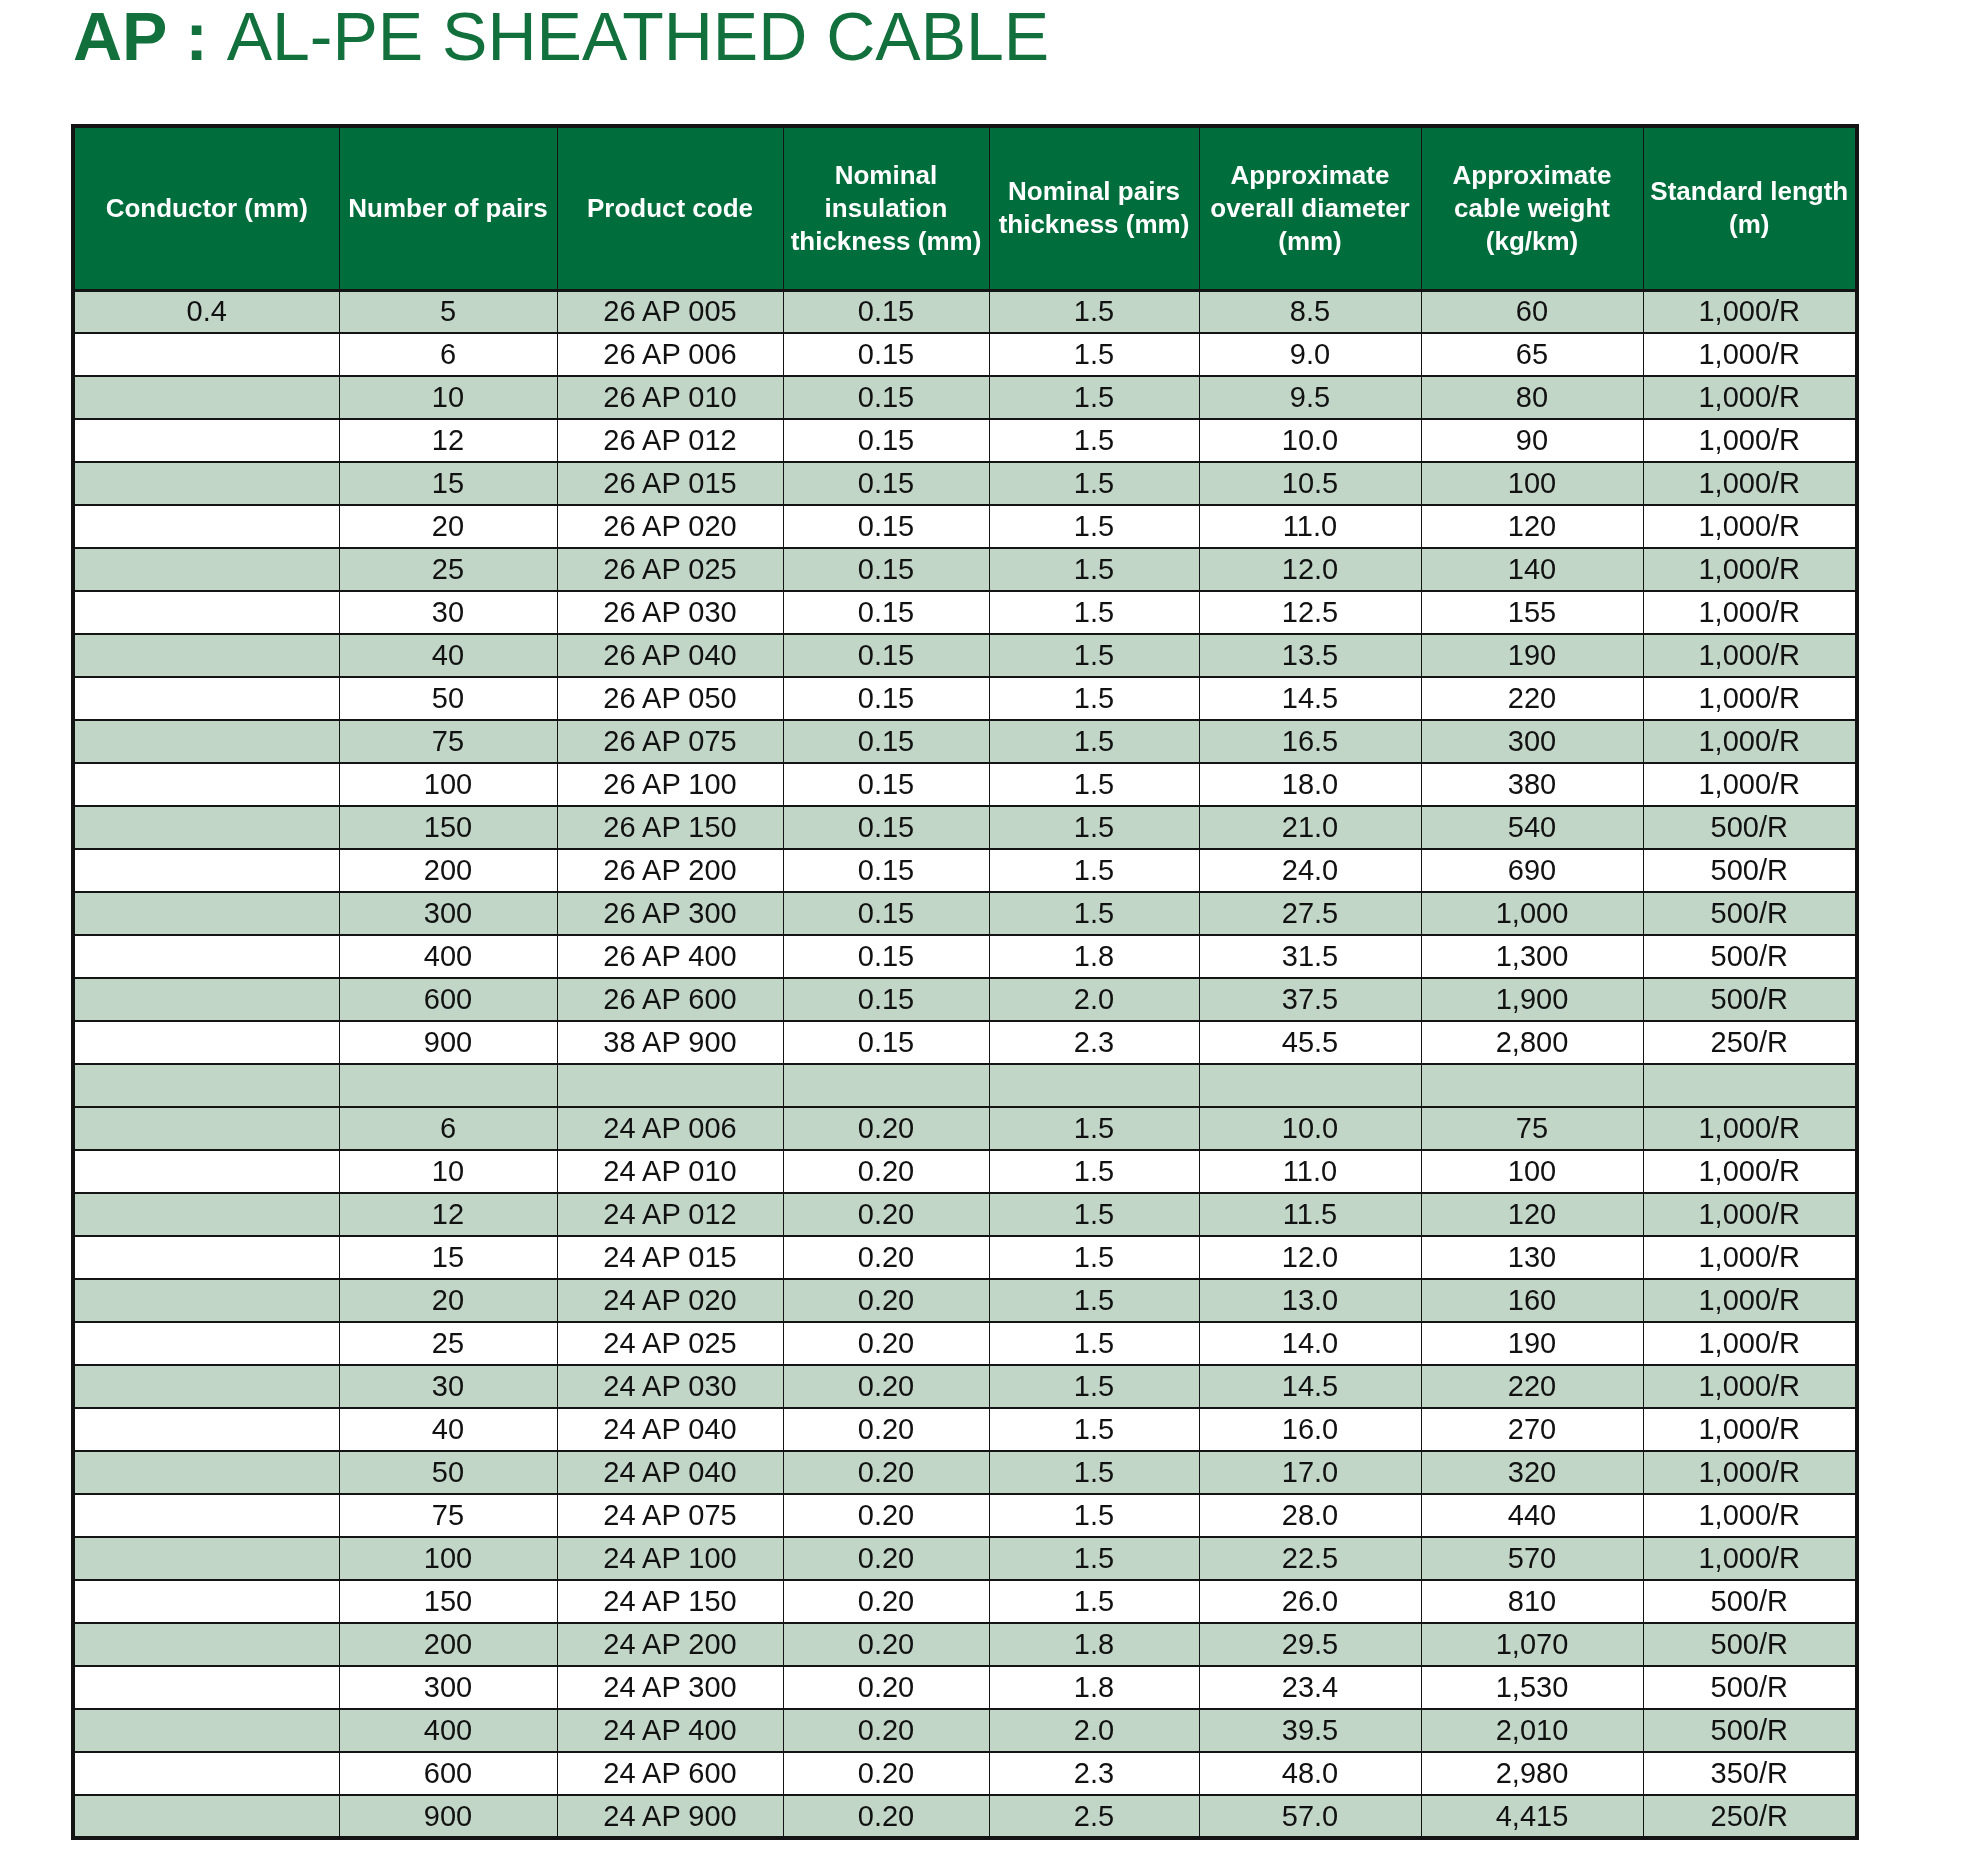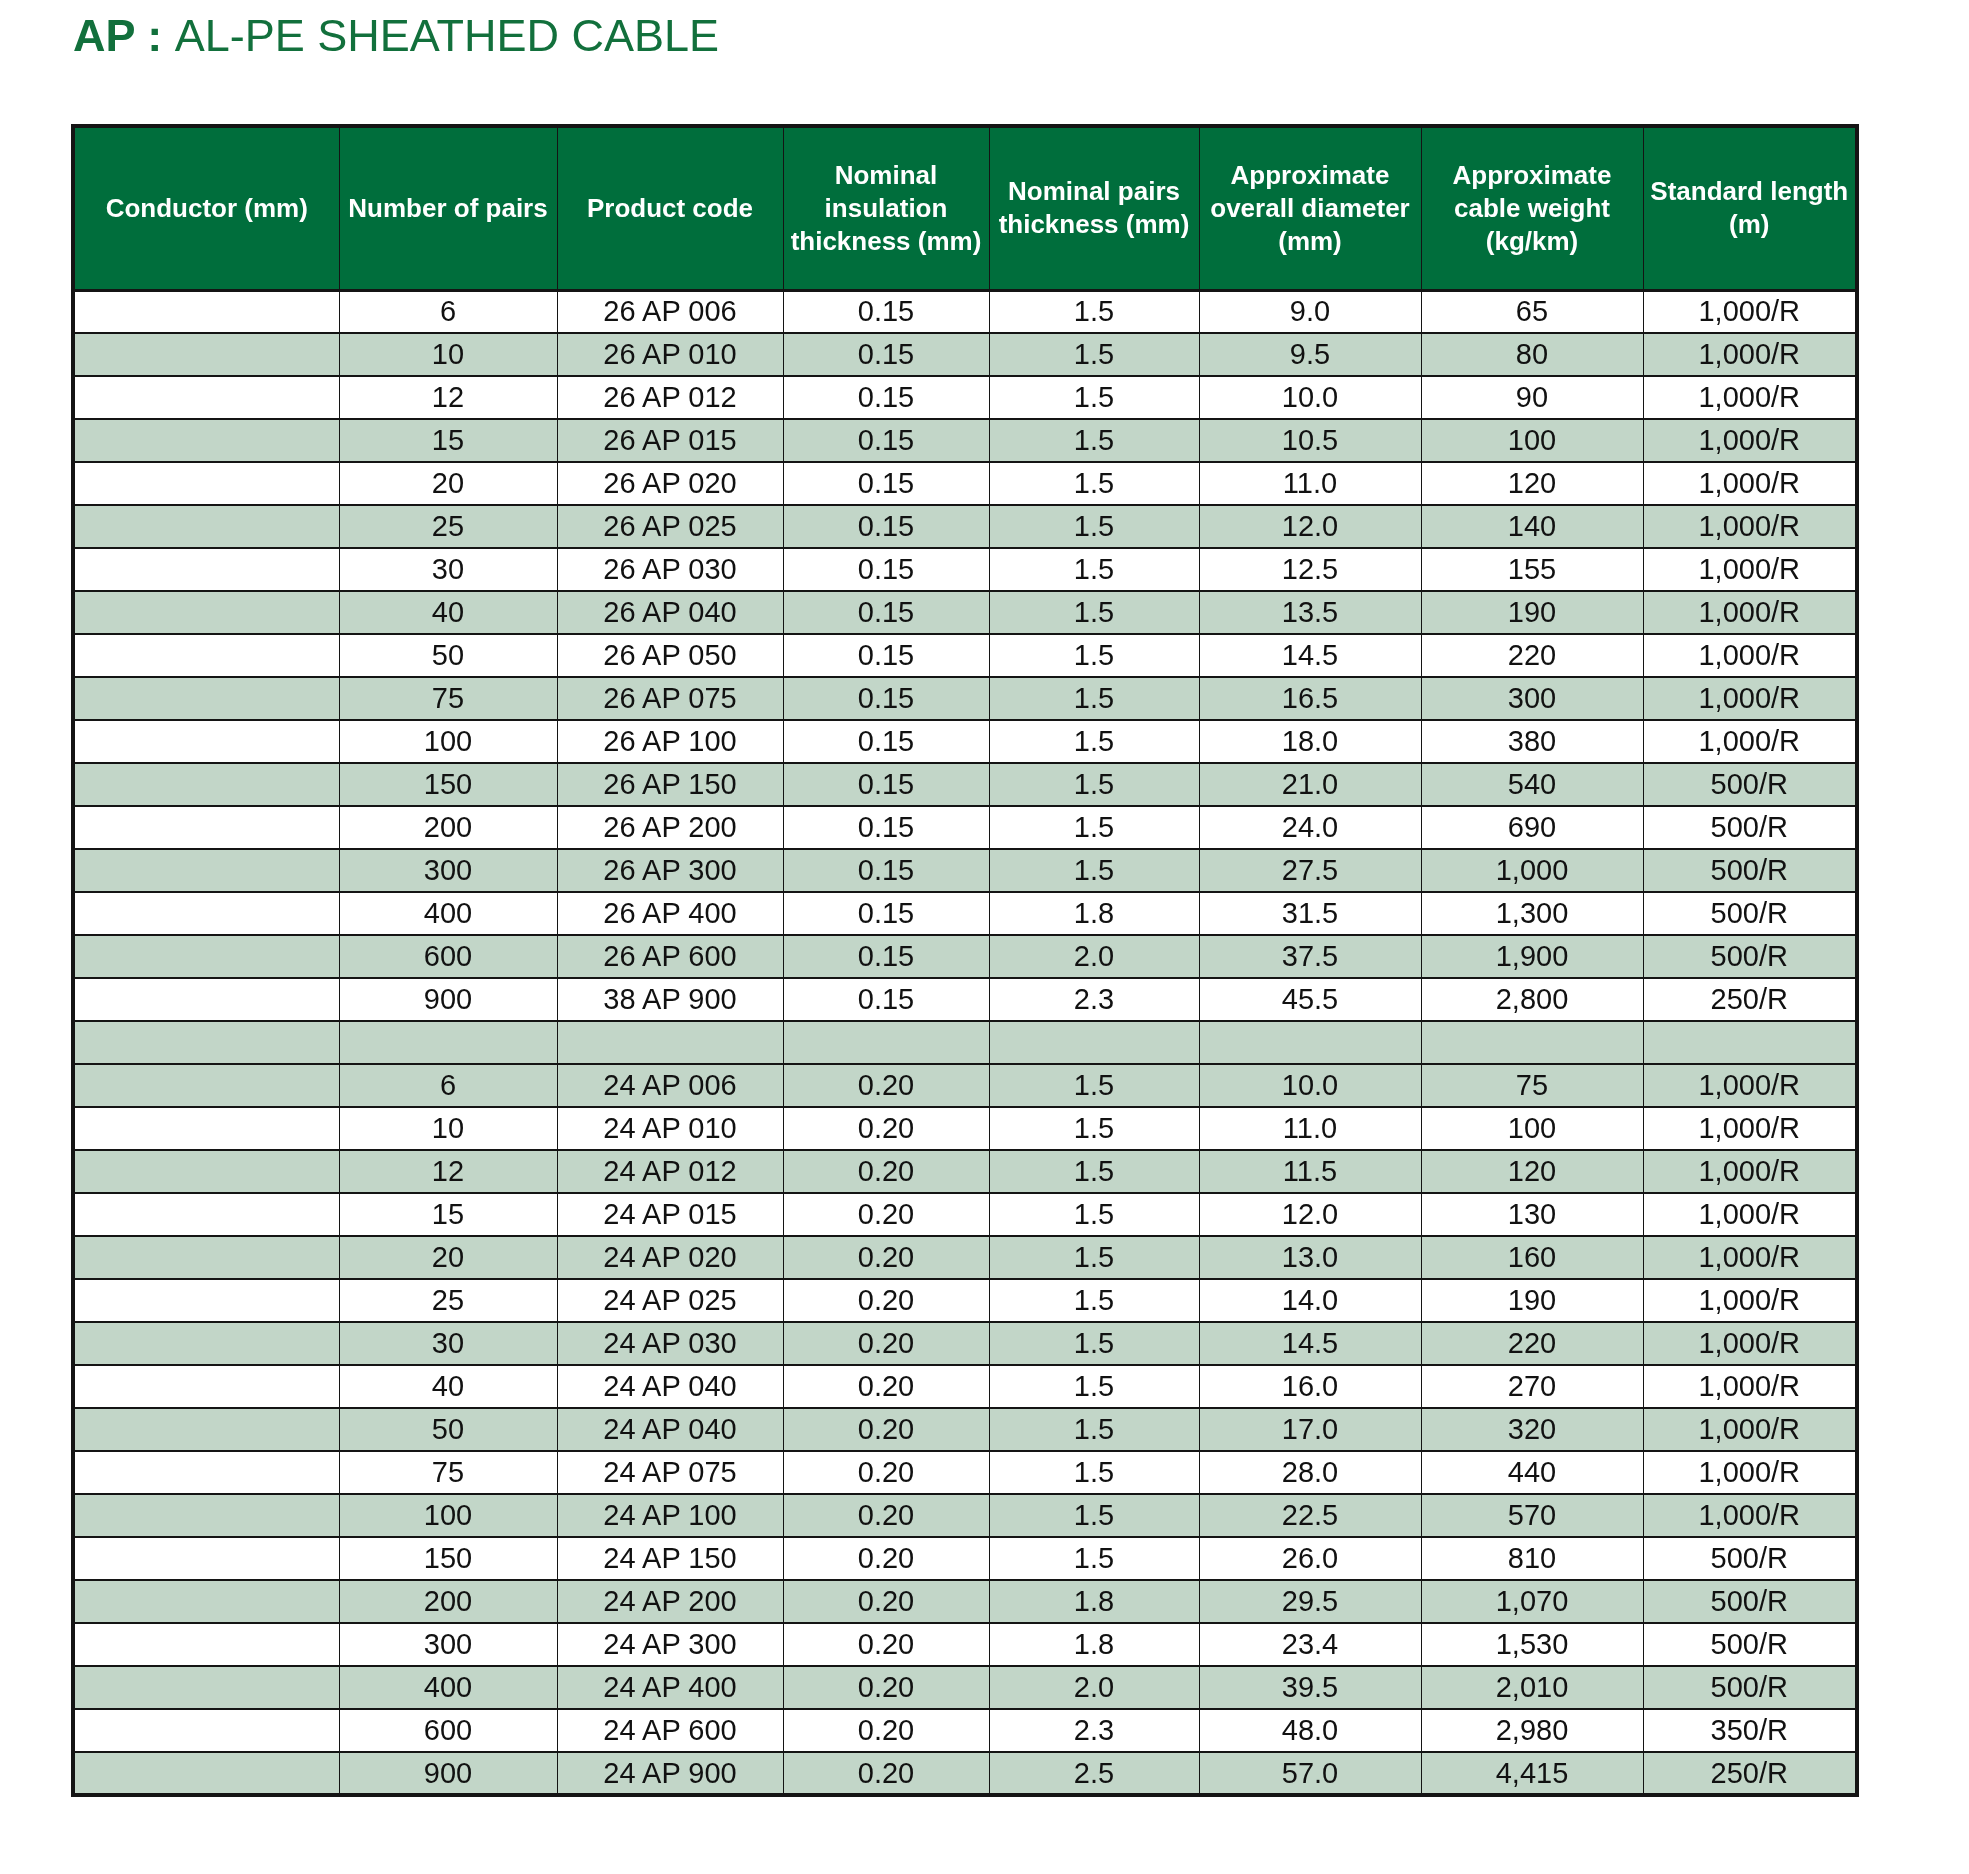--- a/index.html
+++ b/index.html
@@ -13,21 +13,21 @@
   body{
     width:1969px;
     height:1875px;
     background:#ffffff;
     font-family:"Liberation Sans", sans-serif;
     color:#111;
     overflow:hidden;
   }
   .page-title{
     margin:8px 0 0 73px;
-    font-size:45px;
+    font-size:68px;
     line-height:56px;
     font-weight:400;
     color:var(--title-green);
     letter-spacing:0px;
     white-space:nowrap;
   }
   .page-title .t-bold{font-weight:700;}
   table.spec{
     margin:60px 0 0 71px;
     border-collapse:collapse;
@@ -95,20 +95,30 @@
         <th>Number of pairs</th>
         <th>Product code</th>
         <th>Nominal insulation thickness (mm)</th>
         <th>Nominal pairs thickness (mm)</th>
         <th>Approximate overall diameter (mm)</th>
         <th>Approximate cable weight (kg/km)</th>
         <th>Standard length (m)</th>
       </tr>
     </thead>
     <tbody>
+        <tr class="shaded">
+          <td>0.4</td>
+          <td>5</td>
+          <td>26 AP 005</td>
+          <td>0.15</td>
+          <td>1.5</td>
+          <td>8.5</td>
+          <td>60</td>
+          <td>1,000/R</td>
+        </tr>
         <tr class="plain">
           <td></td>
           <td>6</td>
           <td>26 AP 006</td>
           <td>0.15</td>
           <td>1.5</td>
           <td>9.0</td>
           <td>65</td>
           <td>1,000/R</td>
         </tr>

